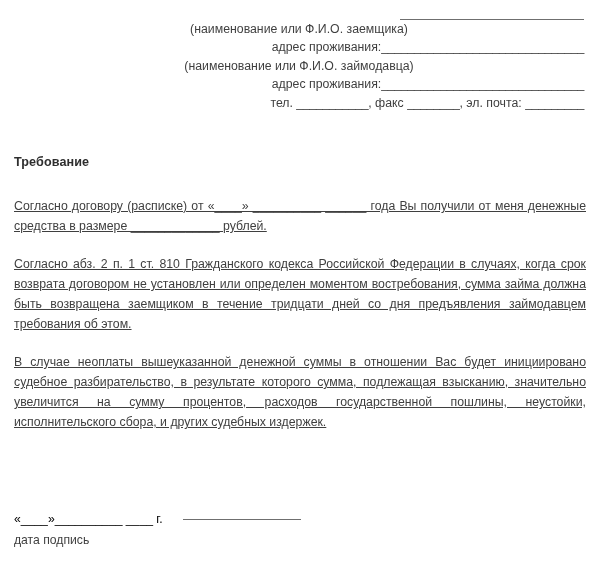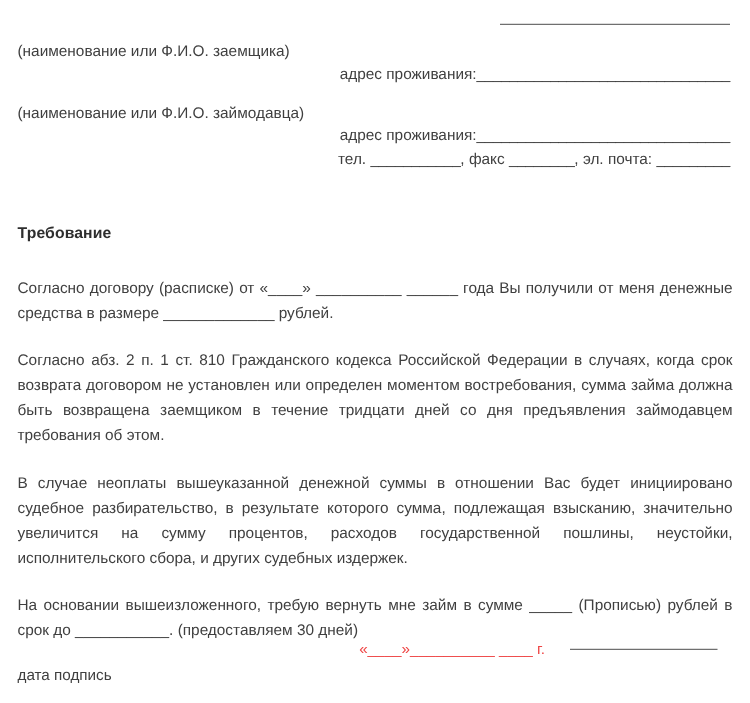--- a/index.html
+++ b/index.html
@@ -44,27 +44,26 @@
     padding-right: 2px;
   }
   .hdr-rule {
     display: inline-block;
     width: 184px;
     height: 0;
     border-bottom: 1px solid #6f6f6f;
     vertical-align: bottom;
   }
   .caption {
-    text-align: left;
+    text-align: center;
     font-size: 12.3px;
     line-height: 18px;
     color: #3f3f3f;
     padding-right: 2px;
     white-space: nowrap;
-    margin-top: 12px;
   }
   .fill {
     letter-spacing: -0.3px;
   }
 
   
   .title-block {
     margin-top: 42px;
     text-align: left;
   }
@@ -84,38 +83,38 @@
   .body {
     margin-top: 27px;
   }
   .para {
     font-size: 12.3px;
     line-height: 20px;
     color: #3f3f3f;
     text-align: justify;
     text-justify: inter-word;
     margin: 18px 0 15px 0;
+    text-decoration: underline;
   }
   .para.last {
     margin-bottom: 0;
   }
 
   
   .sig {
     position: absolute;
     left: 14px;
     top: 511px;
     width: 560px;
   }
   .sig-row {
     font-size: 12.2px;
     line-height: 17px;
-    color: #ef4444;
+    color: #000000;
     white-space: nowrap;
-    text-align: right;
   }
   .sig-rule {
     display: inline-block;
     width: 118px;
     height: 0;
     border-bottom: 1px solid #6f6f6f;
     vertical-align: 3px;
     margin-left: 20px;
   }
   .sig-caption {
@@ -159,21 +158,20 @@
   </div>
 
   <div class="title-block">
     <div class="doc-title">Требование</div>
   </div>
 
   <div class="body">
     <p class="para">Согласно договору (расписке) от «____» __________ ______ года Вы получили от меня денежные средства в размере _____________ рублей.</p>
     <p class="para">Согласно абз. 2 п. 1 ст. 810 Гражданского кодекса Российской Федерации в случаях, когда срок возврата договором не установлен или определен моментом востребования, сумма займа должна быть возвращена заемщиком в течение тридцати дней со дня предъявления займодавцем требования об этом.</p>
     <p class="para">В случае неоплаты вышеуказанной денежной суммы в отношении Вас будет инициировано судебное разбирательство, в результате которого сумма, подлежащая взысканию, значительно увеличится на сумму процентов, расходов государственной пошлины, неустойки, исполнительского сбора, и других судебных издержек.</p>
-    <p class="para last">На основании вышеизложенного, требую вернуть мне займ в сумме _____ (Прописью) рублей в срок до ___________. (предоставляем 30 дней)</p>
   </div>
 
   <div class="sig">
     <div class="sig-row">
       <span>«____»__________ ____ г.</span><span class="sig-rule"></span>
     </div>
     <div class="sig-caption">дата подпись</div>
   </div>
 
 </div>

